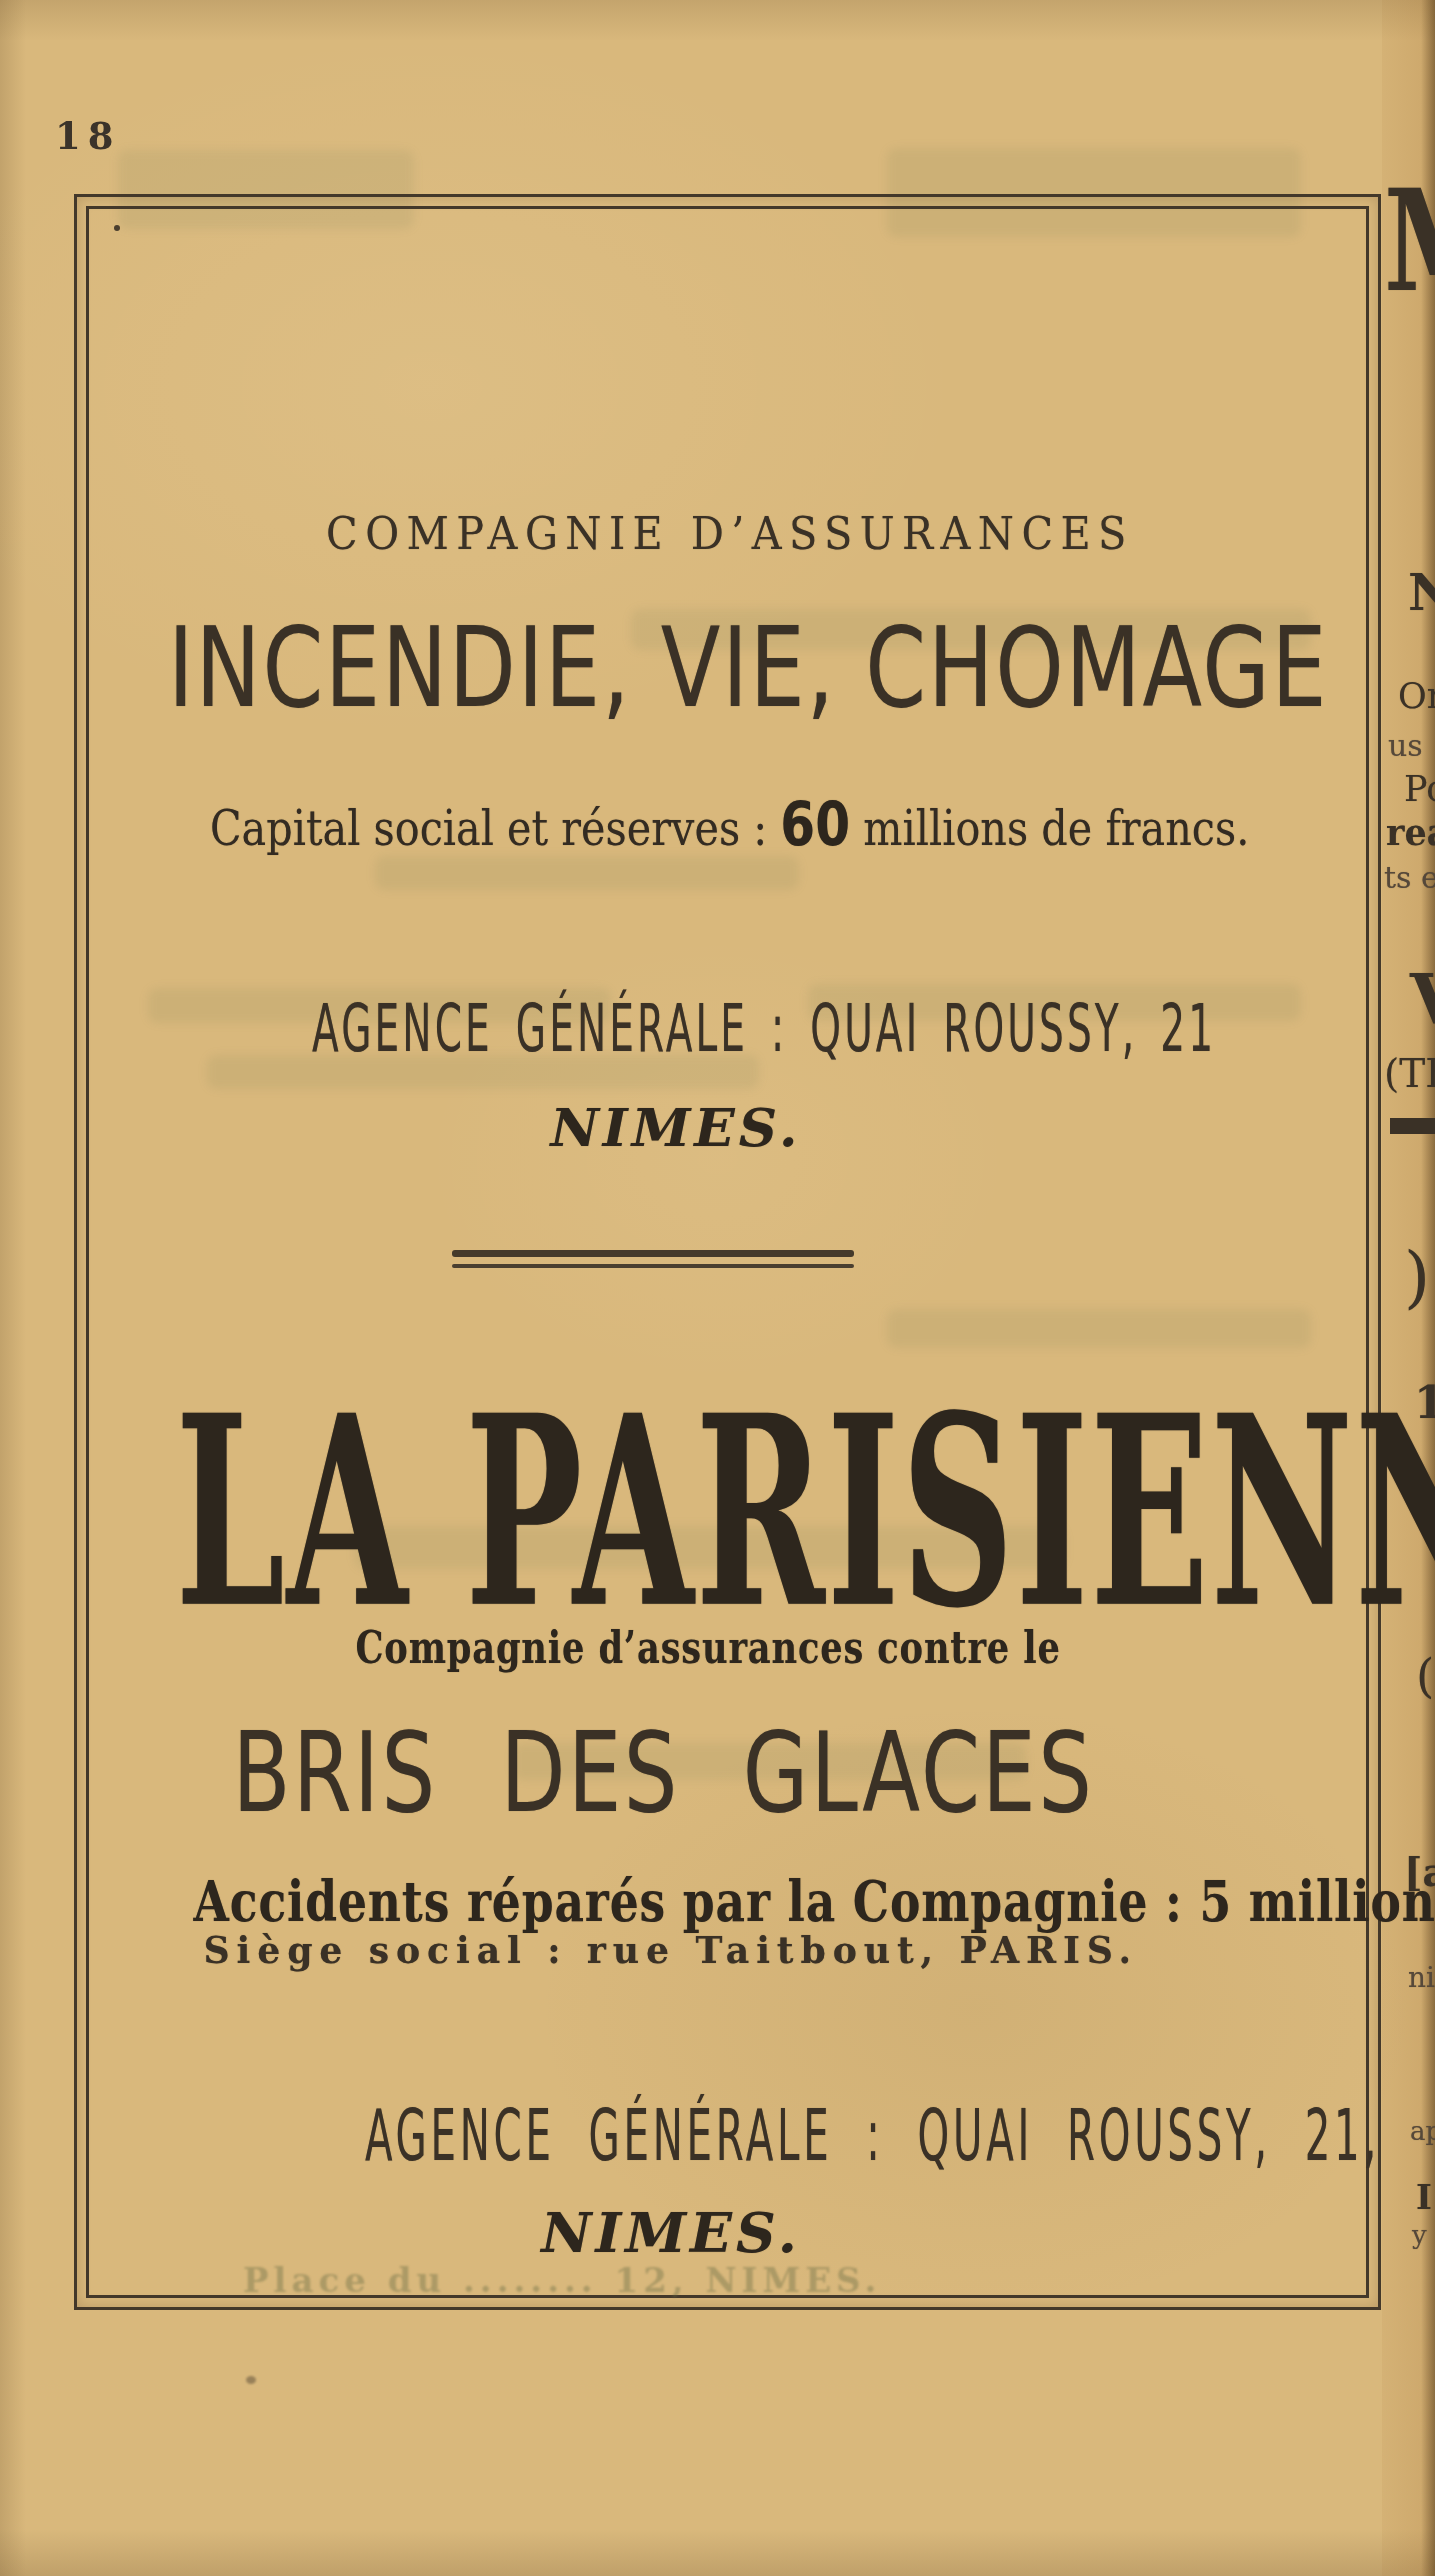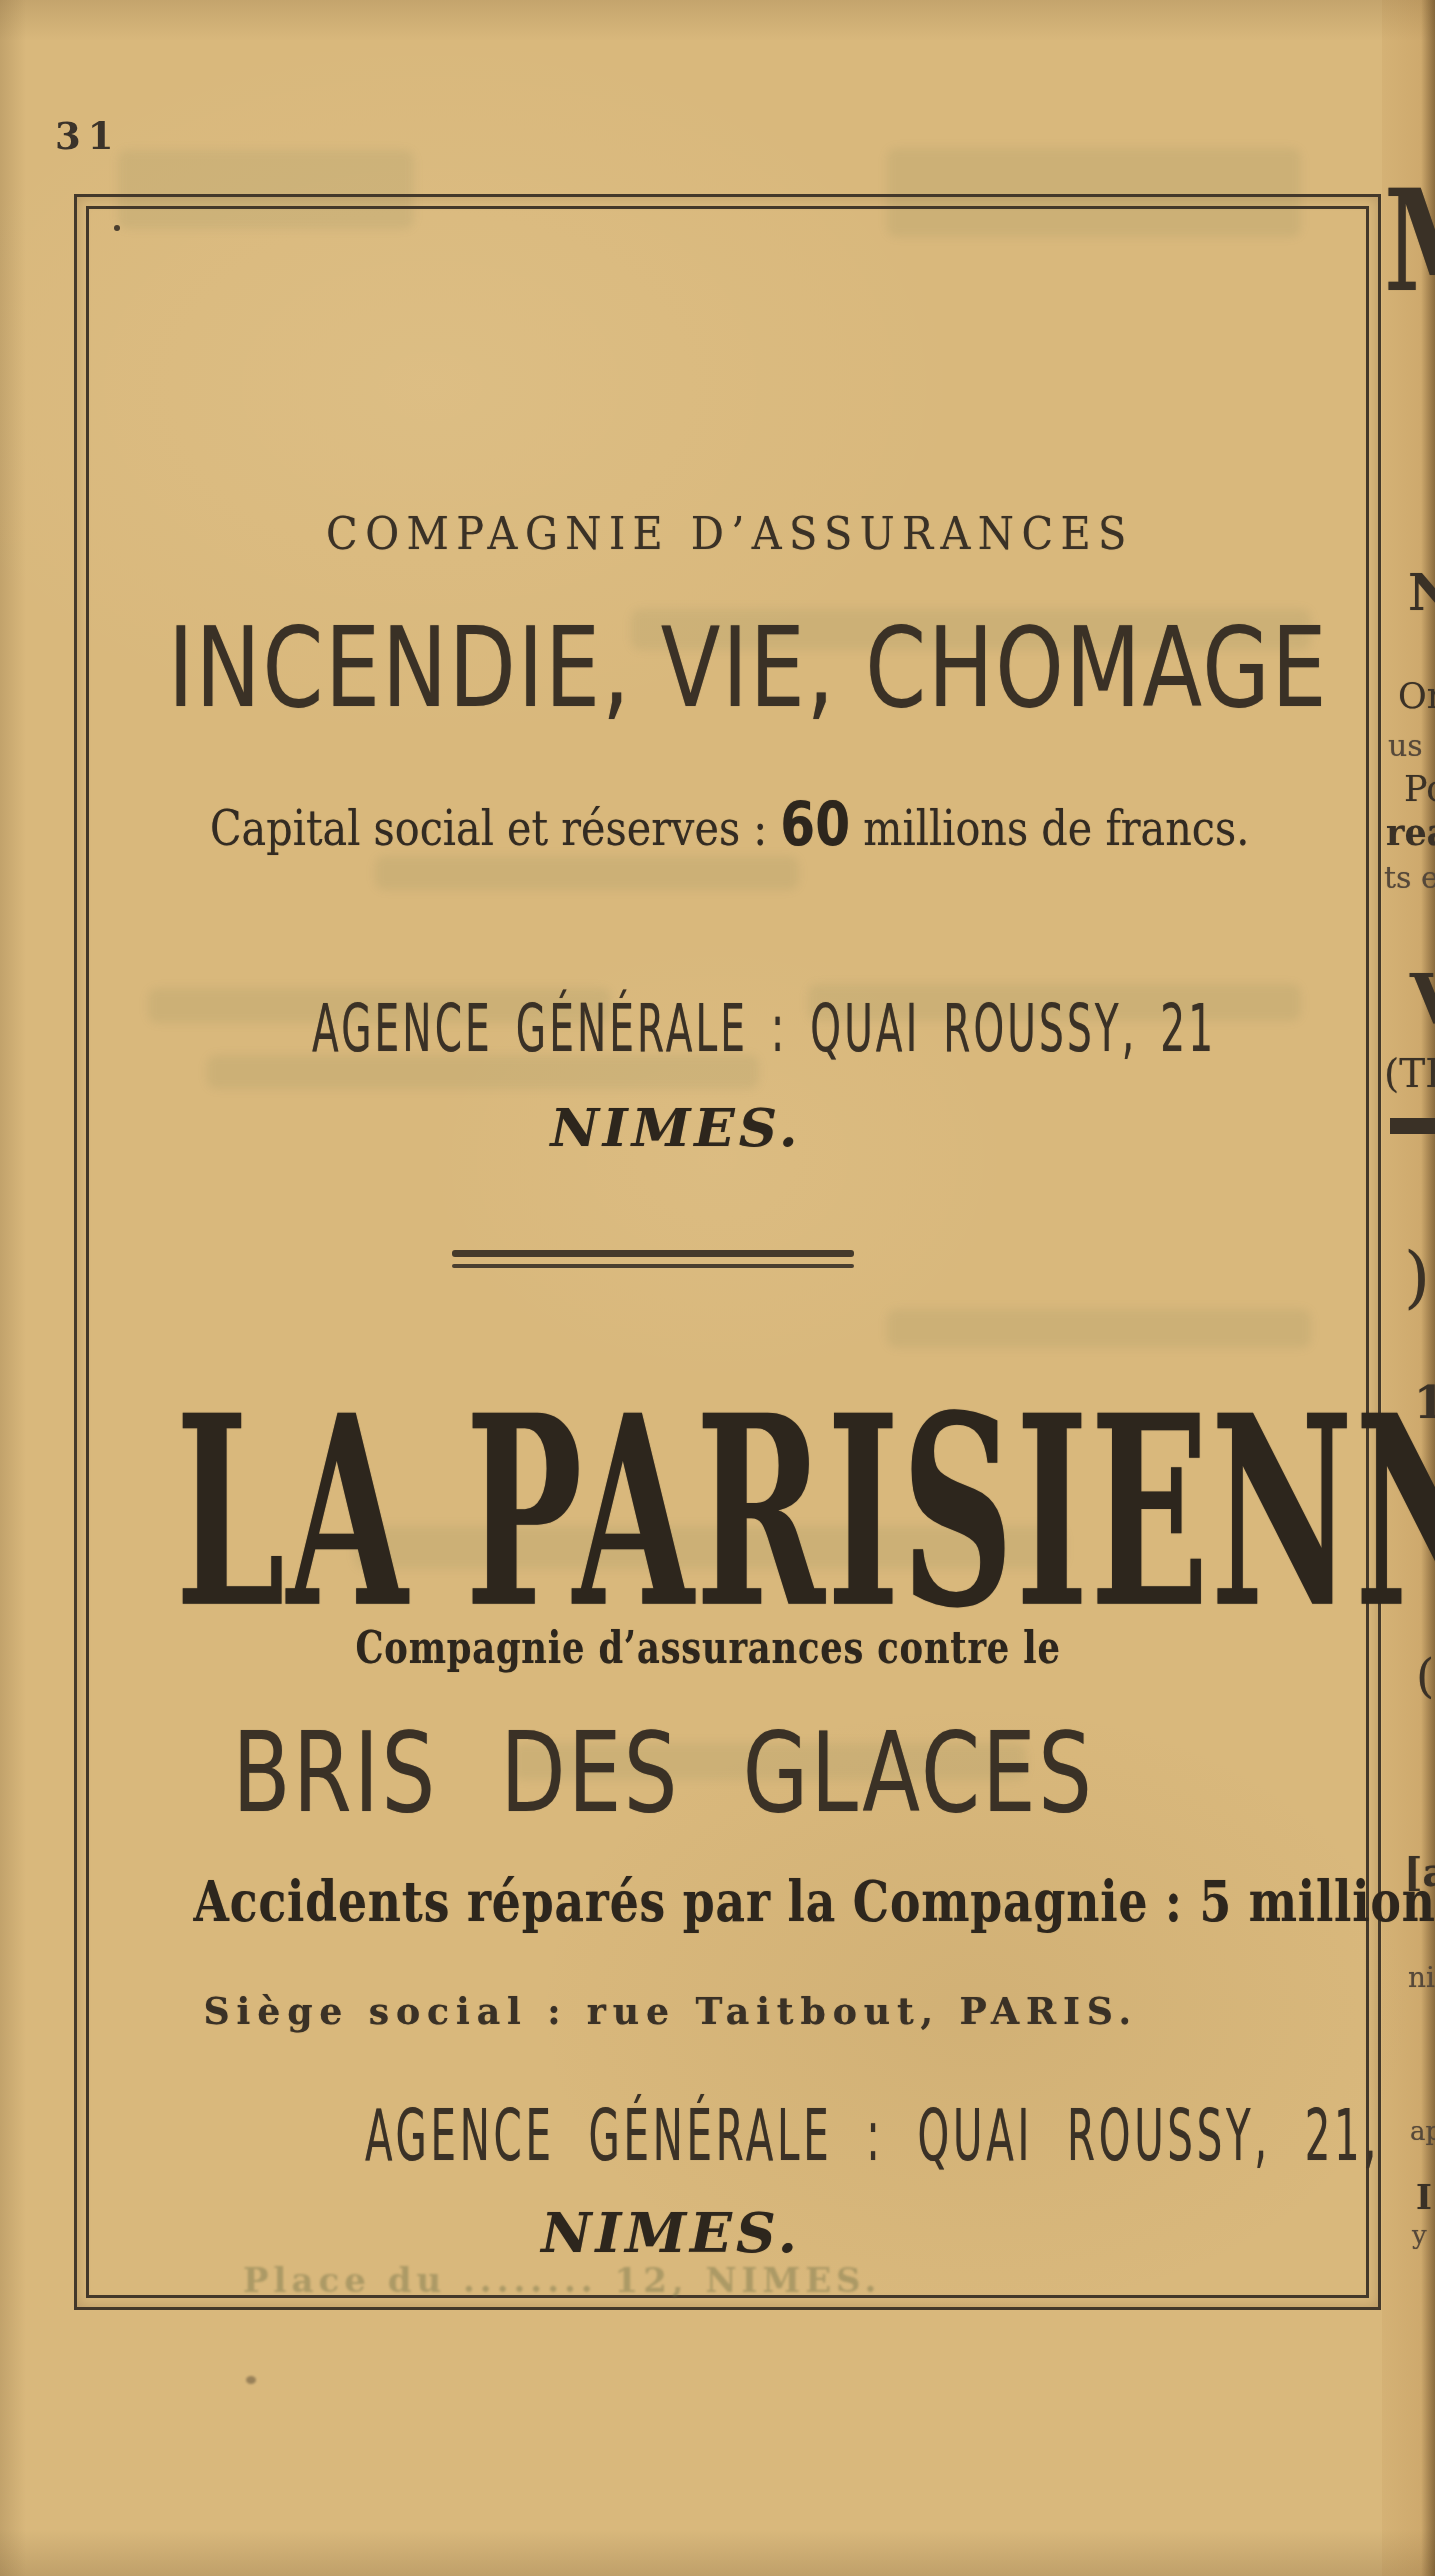--- a/index.html
+++ b/index.html
@@ -61,21 +61,21 @@
   <div class="smudge" style="left:375px;top:856px;width:424px;height:34px;"></div>
   <div class="smudge" style="left:148px;top:988px;width:463px;height:35px;"></div>
   <div class="smudge" style="left:808px;top:984px;width:493px;height:37px;"></div>
   <div class="smudge" style="left:207px;top:1055px;width:552px;height:34px;"></div>
   <div class="smudge" style="left:887px;top:1309px;width:424px;height:39px;"></div>
   <div class="smudge" style="left:355px;top:1526px;width:710px;height:43px;"></div>
   <div class="smudge" style="left:513px;top:1743px;width:513px;height:37px;"></div>
 
   <div class="side-col"></div>
 
-  <div class="page-number">31</div>
+  <div class="page-number">18</div>
 
   <div class="ad-frame">
     <div class="ad-frame-inner"></div>
   </div>
   <div class="dot" style="left:114px;top:225px;width:6px;height:6px;"></div>
 
 
   <div class="line" style="top:603px;">
     <span class="tx sans ink-mid" style="font:99px 'DejaVu Sans',sans-serif; transform:scale(0.88,1.12); letter-spacing:2px;">INCENDIE, VIE, CHOMAGE</span>
   </div>
@@ -111,21 +111,21 @@
   </div>
 
   <div class="line" style="top:1707px;">
     <span class="tx sans ink-mid" style="font:103px 'DejaVu Sans',sans-serif; transform:translateX(-67px) scale(0.82,1.08); letter-spacing:3px; word-spacing:41px;">BRIS DES GLACES</span>
   </div>
 
   <div class="line" style="top:1869px;">
     <span class="tx ink-dark" style="font:bold 53px 'DejaVu Serif',serif; transform:scale(0.86,1.05); letter-spacing:1px;">Accidents réparés par la Compagnie : 5 millions.</span>
   </div>
 
-  <div class="line" style="top:1989px;">
+  <div class="line" style="top:1928px;">
     <span class="tx ink-mid" style="font:bold 37px 'DejaVu Serif',serif; transform:translateX(-59px) scale(0.98,1); letter-spacing:7px;">Siège social : rue Taitbout, PARIS.</span>
   </div>
 
   <div class="line" style="top:2094px;">
     <span class="tx sans ink-mid" style="font:65px 'DejaVu Sans',sans-serif; transform:translateX(-35px) scale(0.62,1.1); letter-spacing:6px; word-spacing:28px;">AGENCE GÉNÉRALE :  QUAI ROUSSY,  21,</span>
   </div>
 
   <div class="line" style="top:2200px;">
     <span class="tx ink-dark" style="font:italic bold 55px 'DejaVu Serif',serif; transform:translateX(-59px); letter-spacing:4px;">NIMES.</span>
   </div>

